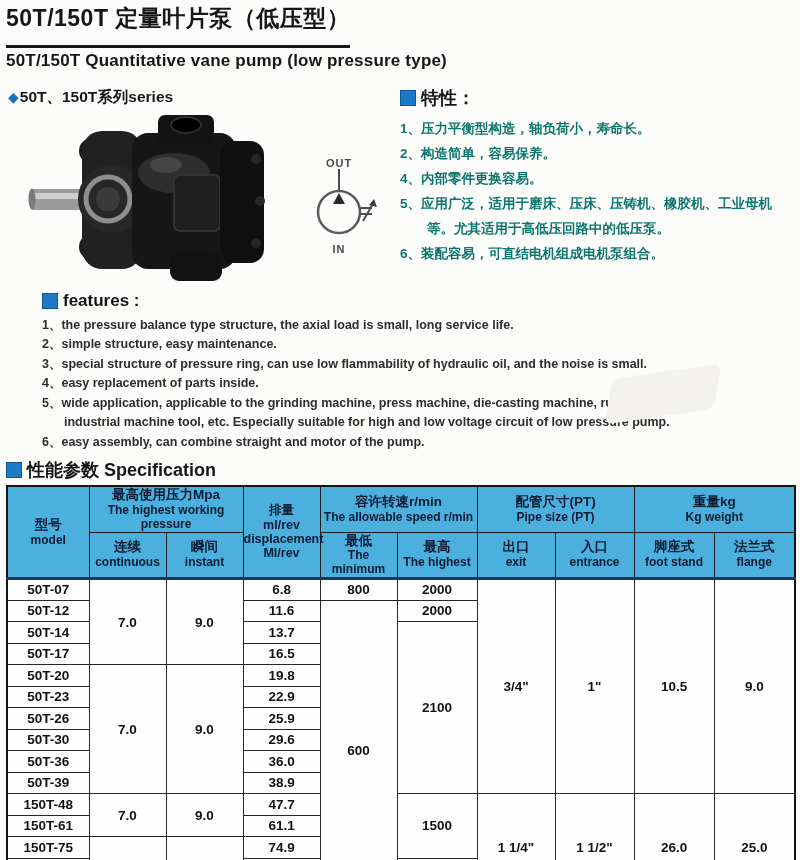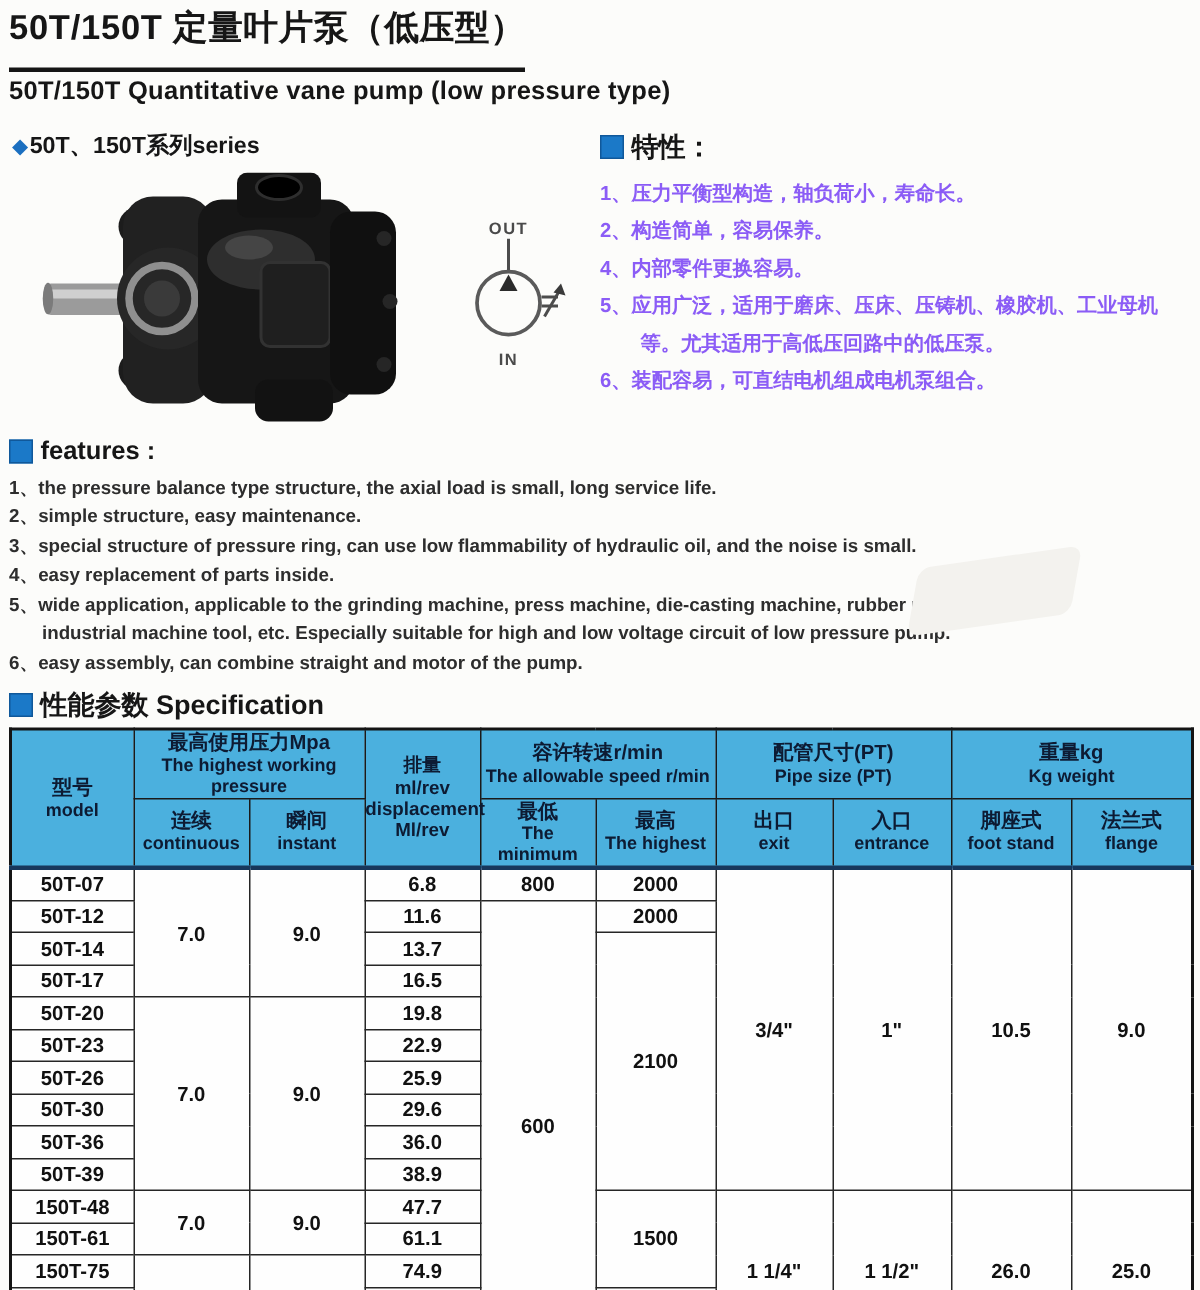--- a/index.html
+++ b/index.html
@@ -16,34 +16,34 @@
     border-bottom:3px solid #151515; padding-bottom:12px; line-height:1.2;
   }
   .subtitle { font-size:17px; font-weight:bold; margin-top:3px; letter-spacing:.2px; }
 
   
   .top-area { display:flex; height:202px; margin-top:14px; }
   .left-col { position:relative; width:398px; flex:0 0 398px; }
   .series-heading { margin:2px 0 0 8px; font-size:15.5px; font-weight:bold; }
   .series-heading .diamond { color:#1b6fc0; font-size:14px; margin-right:1px; }
   .pump-figure { position:absolute; left:24px; top:30px; width:248px; height:168px; }
-  .pump-symbol { position:absolute; left:300px; top:62px; width:78px; height:104px; text-align:center; }
+  .pump-symbol { position:absolute; left:300px; top:72px; width:78px; height:104px; text-align:center; }
   .pump-symbol .lbl { font-size:11px; font-weight:bold; color:#4a4a4a; letter-spacing:1px; }
 
   .char-col { flex:1; padding:1px 6px 0 2px; }
   .sec-heading { display:flex; align-items:center; gap:5px; font-size:18px; font-weight:bold; }
   .blue-sq { width:16px; height:16px; background:#1b79c8; border:1px solid #10589a; flex:0 0 16px; }
   .char-list { margin-top:6px; }
   .c-item {
     font-size:13.5px; font-weight:bold; line-height:25px;
-    padding-left:27px; text-indent:-27px; color:#8b5cf6;
+    padding-left:27px; text-indent:-27px; color:#0f766e;
   }
 
   
-  .features { padding:4px 4px 0 6px; }
+  .features { padding:4px 4px 0 6px;margin-left:36px; }
   .features .sec-heading { font-size:17px; }
   .f-list { margin-top:5px; }
   .f-item {
     font-size:12.5px; font-weight:bold; line-height:19.5px;
     padding-left:22px; text-indent:-22px; color:#2d2d2d; max-width:660px;
   }
   .watermark {
     position:absolute; left:608px; top:372px; width:110px; height:44px;
     background:#f3f2ee; transform:rotate(-8deg) skewX(-18deg); border-radius:8px;
   }

